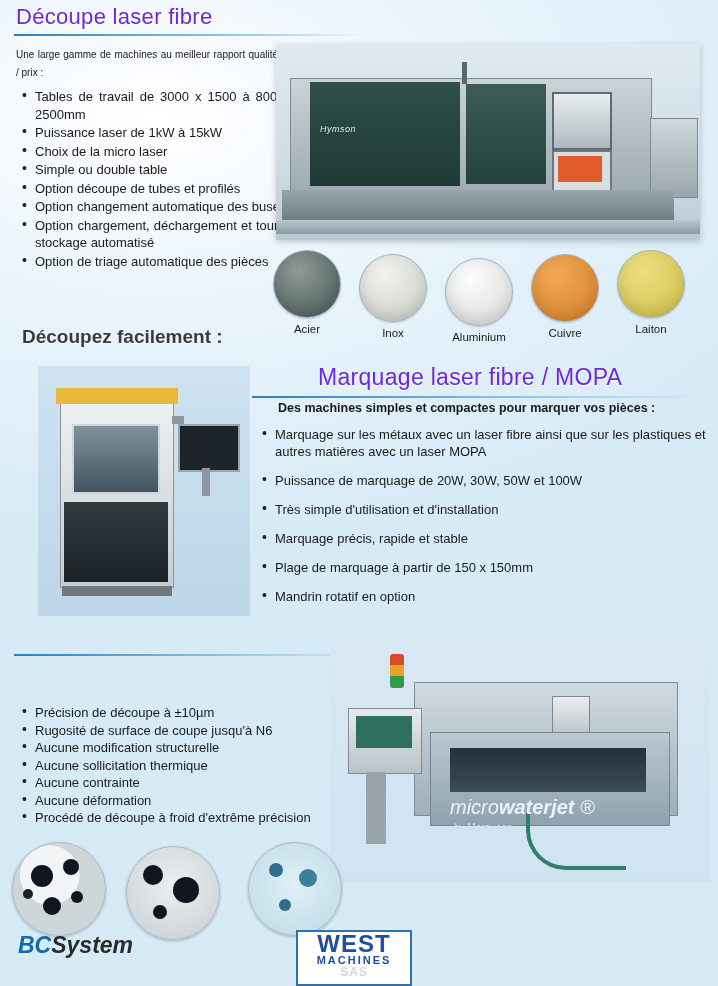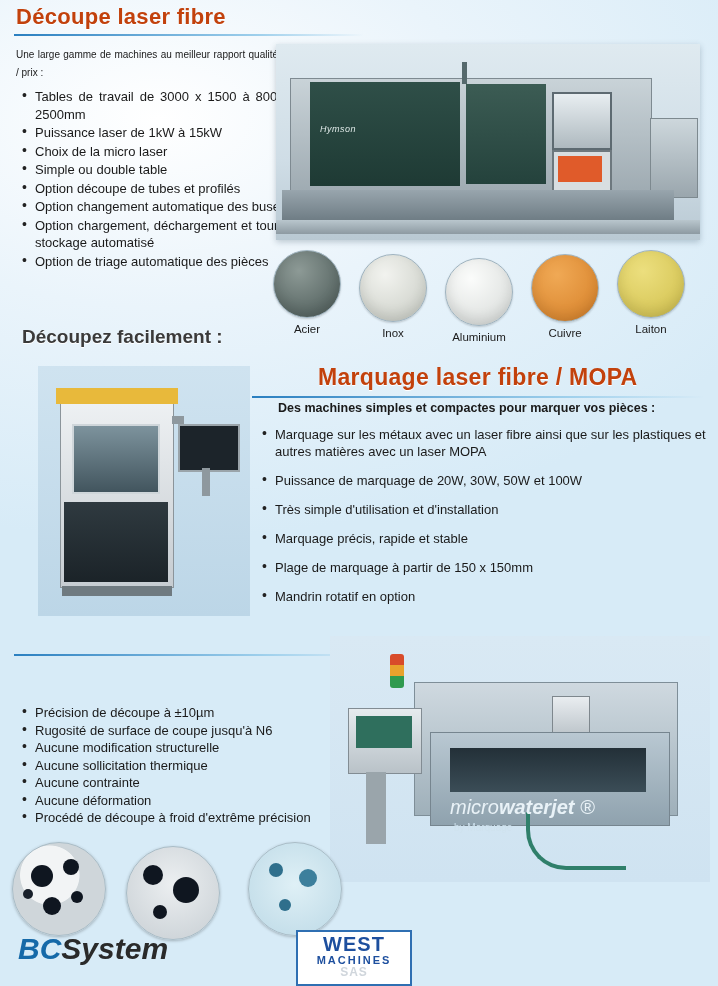--- a/index.html
+++ b/index.html
@@ -10,22 +10,22 @@
       radial-gradient(ellipse 700px 420px at 22% 12%, #ffffff 0%, #eaf4fb 45%, #d7ebf7 100%),
       linear-gradient(180deg,#eef7fc 0%, #dcedf8 40%, #cfe6f5 70%, #e8f4fb 100%);
     overflow:hidden;
     position:relative;
     color:#1a1a1a;
   }
   .page{position:absolute;inset:0;}
 
   
   .h-blue{
-    color:#c2410c;
-    font-weight:bold;
+    color:#6d28d9;
+    font-weight:normal;
     letter-spacing:.3px;
     text-shadow:0 1px 0 #ffffff;
   }
   .rule{
     height:2px;background:linear-gradient(90deg,#2a7fc0,#9fd0ec 70%,rgba(255,255,255,0));
   }
 
   
   #sec1-title{position:absolute;left:16px;top:4px;font-size:22px;}
   #sec1-rule{position:absolute;left:14px;top:34px;width:350px;}
@@ -110,24 +110,24 @@
   
   #samples{position:absolute;left:8px;top:842px;width:350px;height:96px;}
   .sample{position:absolute;width:92px;height:92px;border-radius:50%;overflow:hidden;border:1px solid #a9bcc6;box-shadow:0 1px 3px rgba(0,0,0,.25);}
   .s1{left:4px;top:0;background:radial-gradient(circle at 40% 35%, #f2f4f5 0 36%, #cfd6da 37% 100%);}
   .s2{left:118px;top:4px;background:radial-gradient(circle at 50% 40%, #eceff1, #c7ced3);}
   .s3{left:240px;top:0;background:radial-gradient(circle at 50% 45%, #dff0f6, #bcd9e6);}
   .dotw{position:absolute;background:#18202a;border-radius:50%;}
   .dotb{position:absolute;background:#0f1620;border-radius:50%;}
 
   
-  #footer-brand{position:absolute;left:18px;top:932px;font-size:30px;font-style:italic;font-weight:bold;color:#2a2a2a;}
+  #footer-brand{position:absolute;left:18px;top:932px;font-size:23px;font-style:italic;font-weight:bold;color:#2a2a2a;}
   #footer-brand .pre{color:#1569a8;}
   #west-logo{position:absolute;left:296px;top:930px;width:112px;height:52px;background:#ffffff;border:2px solid #2f6fb2;text-align:center;}
-  #west-logo .w1{color:#1d4f9e;font-weight:bold;font-size:20px;line-height:20px;letter-spacing:1px;margin-top:2px;}
+  #west-logo .w1{color:#1d4f9e;font-weight:bold;font-size:24px;line-height:20px;letter-spacing:1px;margin-top:2px;}
   #west-logo .w2{color:#1d4f9e;font-weight:bold;font-size:11px;line-height:12px;letter-spacing:2px;}
   #west-logo .w3{color:#d0d6dc;font-weight:bold;font-size:12px;line-height:13px;letter-spacing:1px;}
 
   .shadow-soft{box-shadow:0 2px 6px rgba(30,60,80,.25);}
 </style>
 </head>
 <body>
 
 <div class="page">
 

